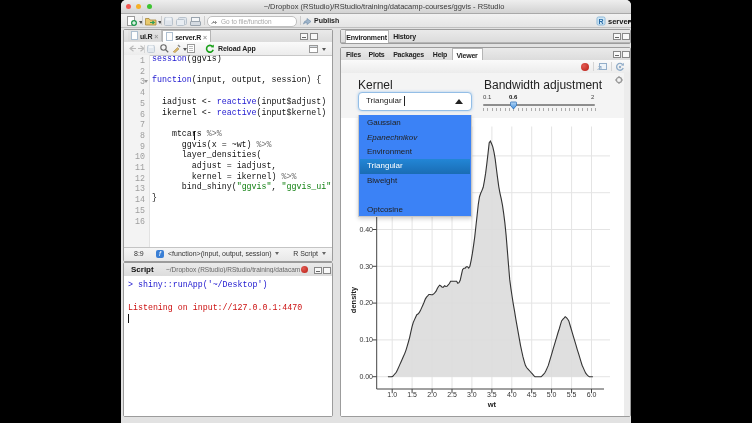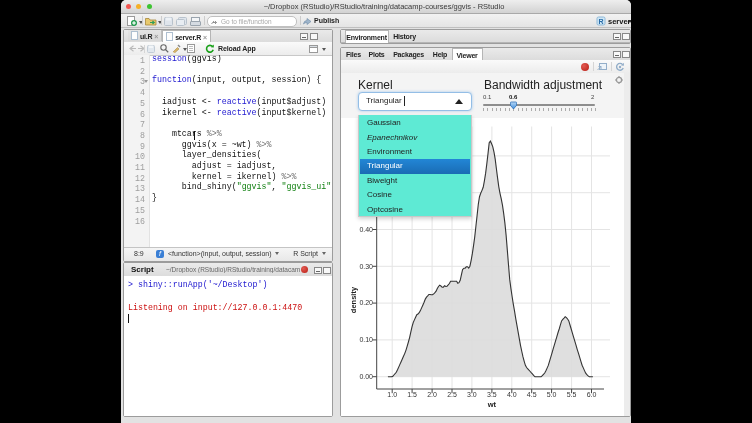--- a/index.html
+++ b/index.html
@@ -26,21 +26,21 @@
 #codetext{position:absolute;left:28px;top:-1px;color:#111;}
 .kw{color:#1d16cf;}
 .st{color:#128112;}
 .op{color:#6f6f6f;}
 #statusbar{position:absolute;left:0;bottom:0;width:100%;height:13px;background:linear-gradient(#f5f5f5,#e8e8e8);border-top:1px solid #c4c4c4;font-size:7px;color:#333;}
 
 #con-body{position:absolute;left:0;top:13px;right:0;bottom:0;background:#fff;font-family:"Liberation Mono",monospace;font-size:8.3px;line-height:11.7px;white-space:pre;padding:3px 0 0 4px;}
 
 .ctl-label{position:absolute;font-size:12px;color:#222;font-weight:400;letter-spacing:0;}
 #selectbox{position:absolute;left:17px;top:45px;width:112px;height:17px;background:#fff;border:1px solid #94bee6;border-radius:4px;box-shadow:0 0 3px rgba(110,170,230,.6);}
-#dropdown{position:absolute;left:17px;top:67.5px;width:112px;height:101px;background:#5eead4;border:1px solid #c8c8c8;border-top:none;box-shadow:0 2px 4px rgba(0,0,0,.18);z-index:6;}
+#dropdown{position:absolute;left:17px;top:67.5px;width:112px;height:101px;background:#3b82f6;border:1px solid #c8c8c8;border-top:none;box-shadow:0 2px 4px rgba(0,0,0,.18);z-index:6;}
 .dd-item{position:absolute;left:1px;right:1px;height:14.5px;font-size:8px;color:#222;padding-left:7px;line-height:14.5px;}
 
 .hdr{position:absolute;left:0;top:0;width:100%;height:13px;background:linear-gradient(#ebebeb,#dcdcdc);border-bottom:1px solid #b5b5b5;}
 </style>
 </head>
 <body>
 <div id="stage">
 <div id="win">
   <div id="titlebar">
     <div class="tl" style="left:5px;background:#f25650;"></div>
@@ -329,19 +329,18 @@
         <span style="position:absolute;left:7px;top:3px;font-size:8px;color:#222;">Triangular</span>
         <span style="position:absolute;left:45px;top:3px;width:1px;height:10px;background:#222;"></span>
         <span style="position:absolute;right:8px;top:6px;width:0;height:0;border-left:4.5px solid transparent;border-right:4.5px solid transparent;border-bottom:5px solid #222;"></span>
       </div>
       <div id="dropdown" style="top:41.5px;">
         <div class="dd-item" style="top:1px;">Gaussian</div>
         <div class="dd-item" style="top:16px;font-style:italic;">Epanechnikov</div>
         <div class="dd-item" style="top:30px;">Environment</div>
         <div class="dd-item" style="top:44.5px;background:linear-gradient(#2286d6,#1a6cb4);color:#fff;">Triangular</div>
         <div class="dd-item" style="top:59px;">Biweight</div>
-        <div class="dd-item" style="top:73.5px;">Cosine</div>
         <div class="dd-item" style="top:88px;">Optcosine</div>
       </div>
     </div>
   </div>
 </div>
 </div>
 
 </body></html>

